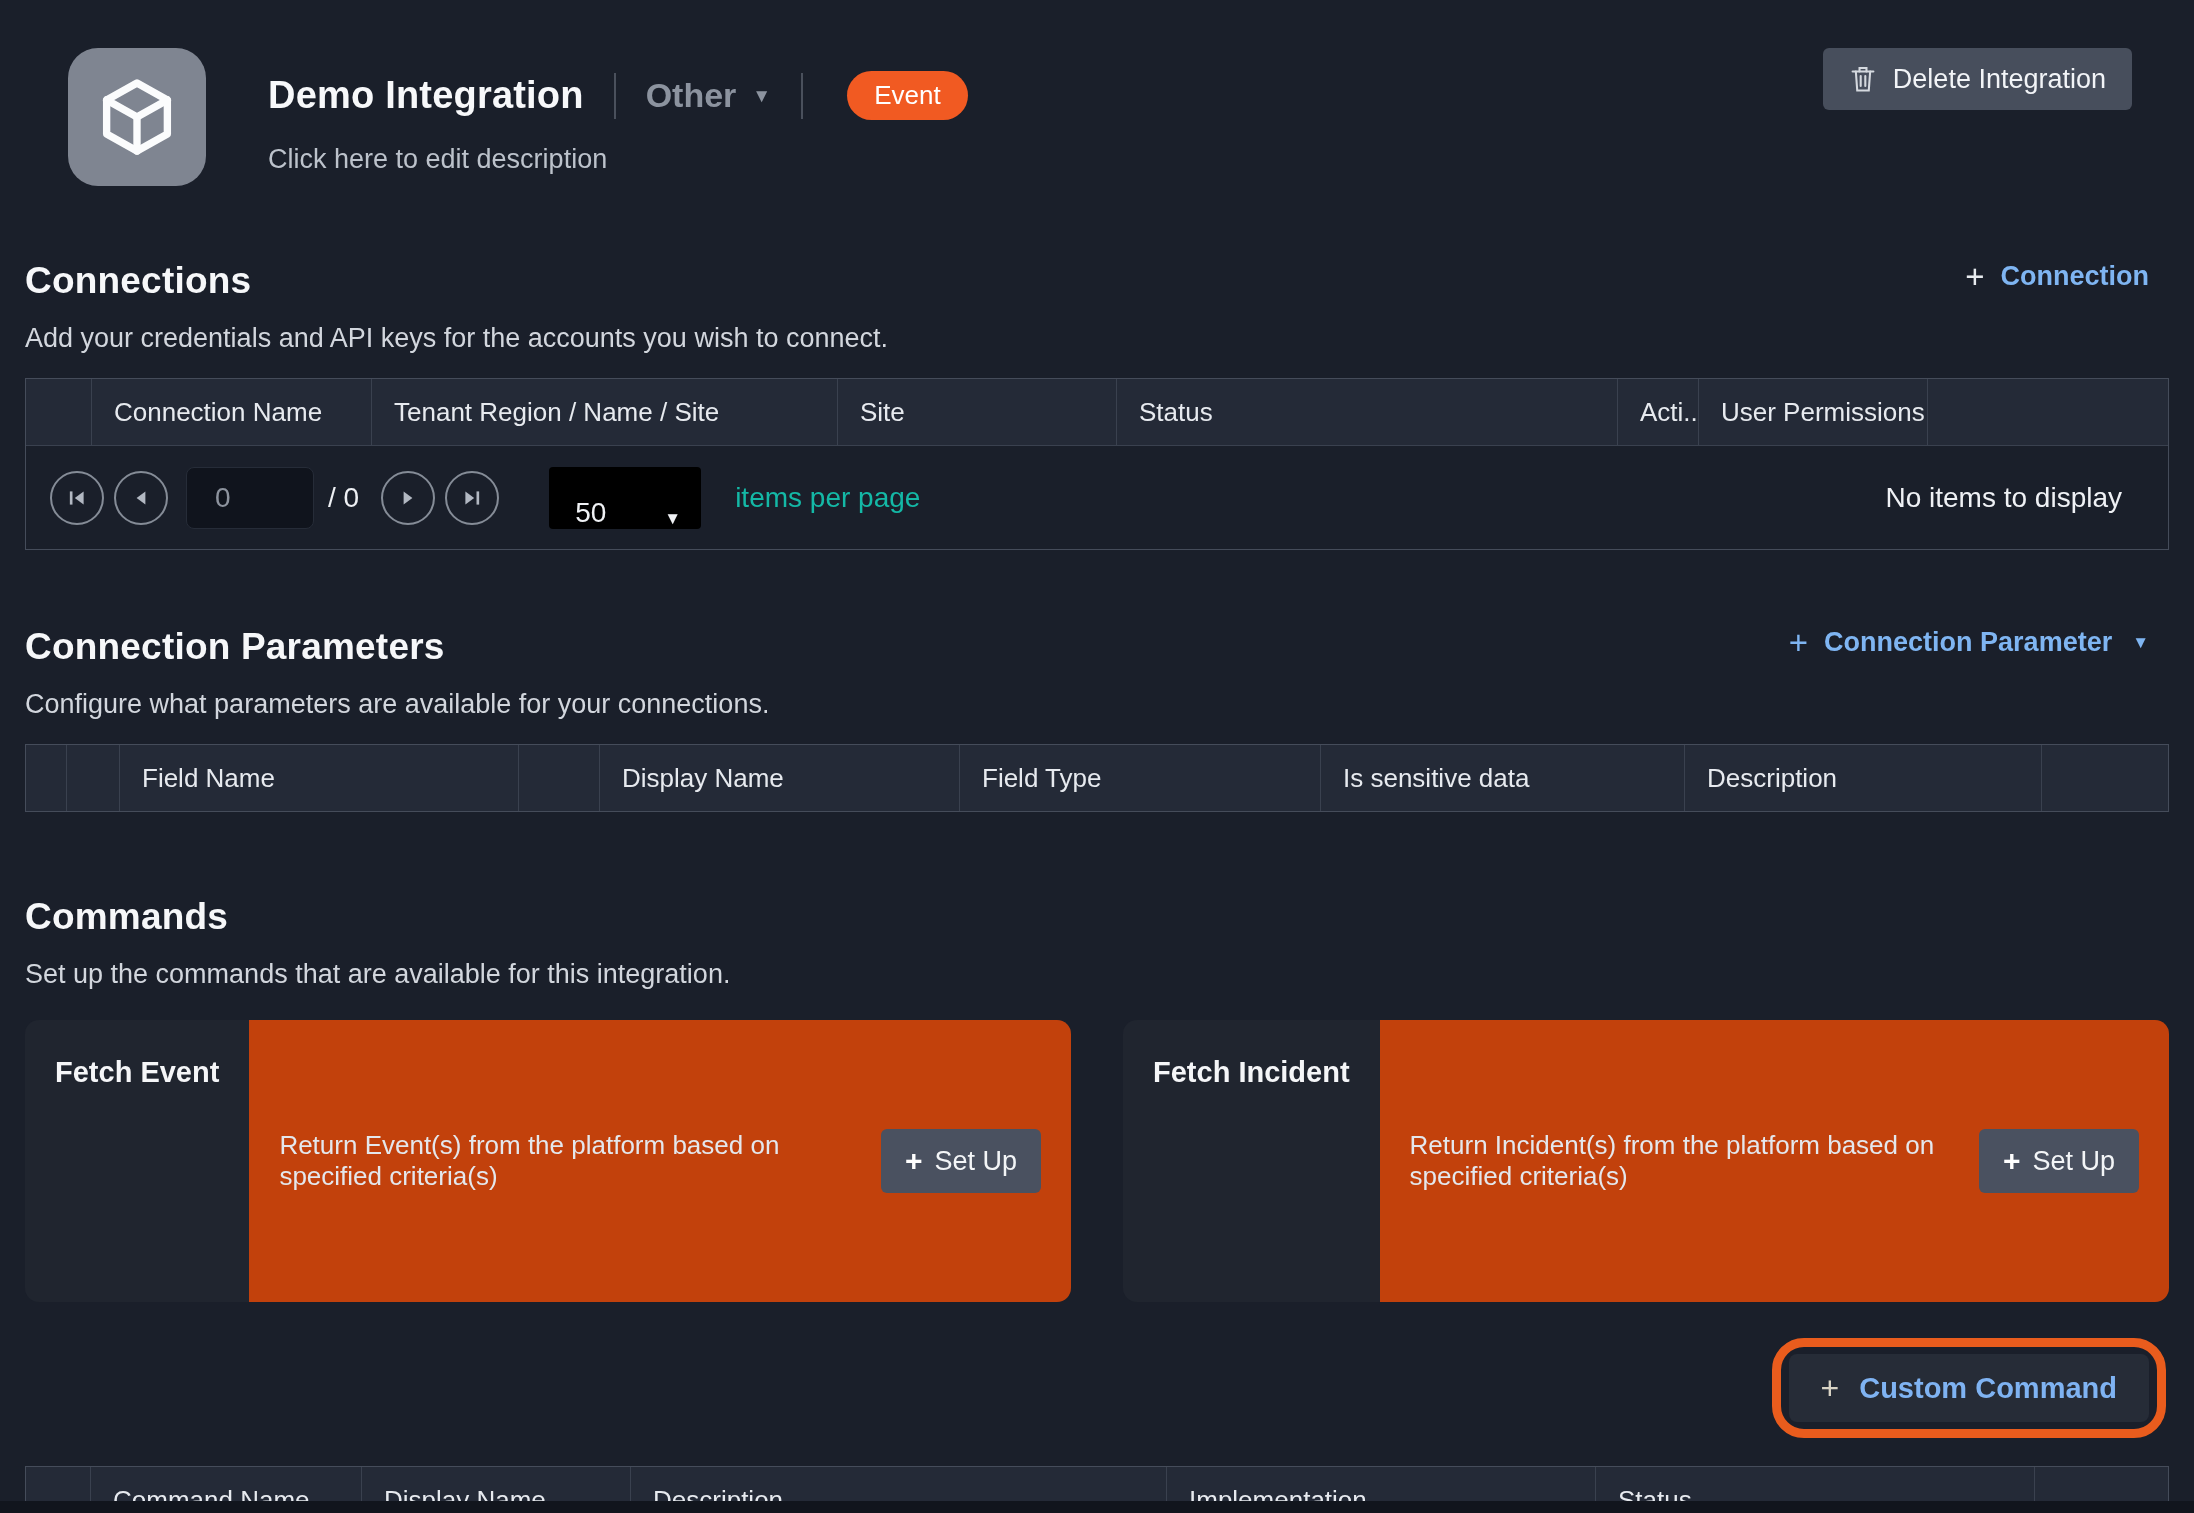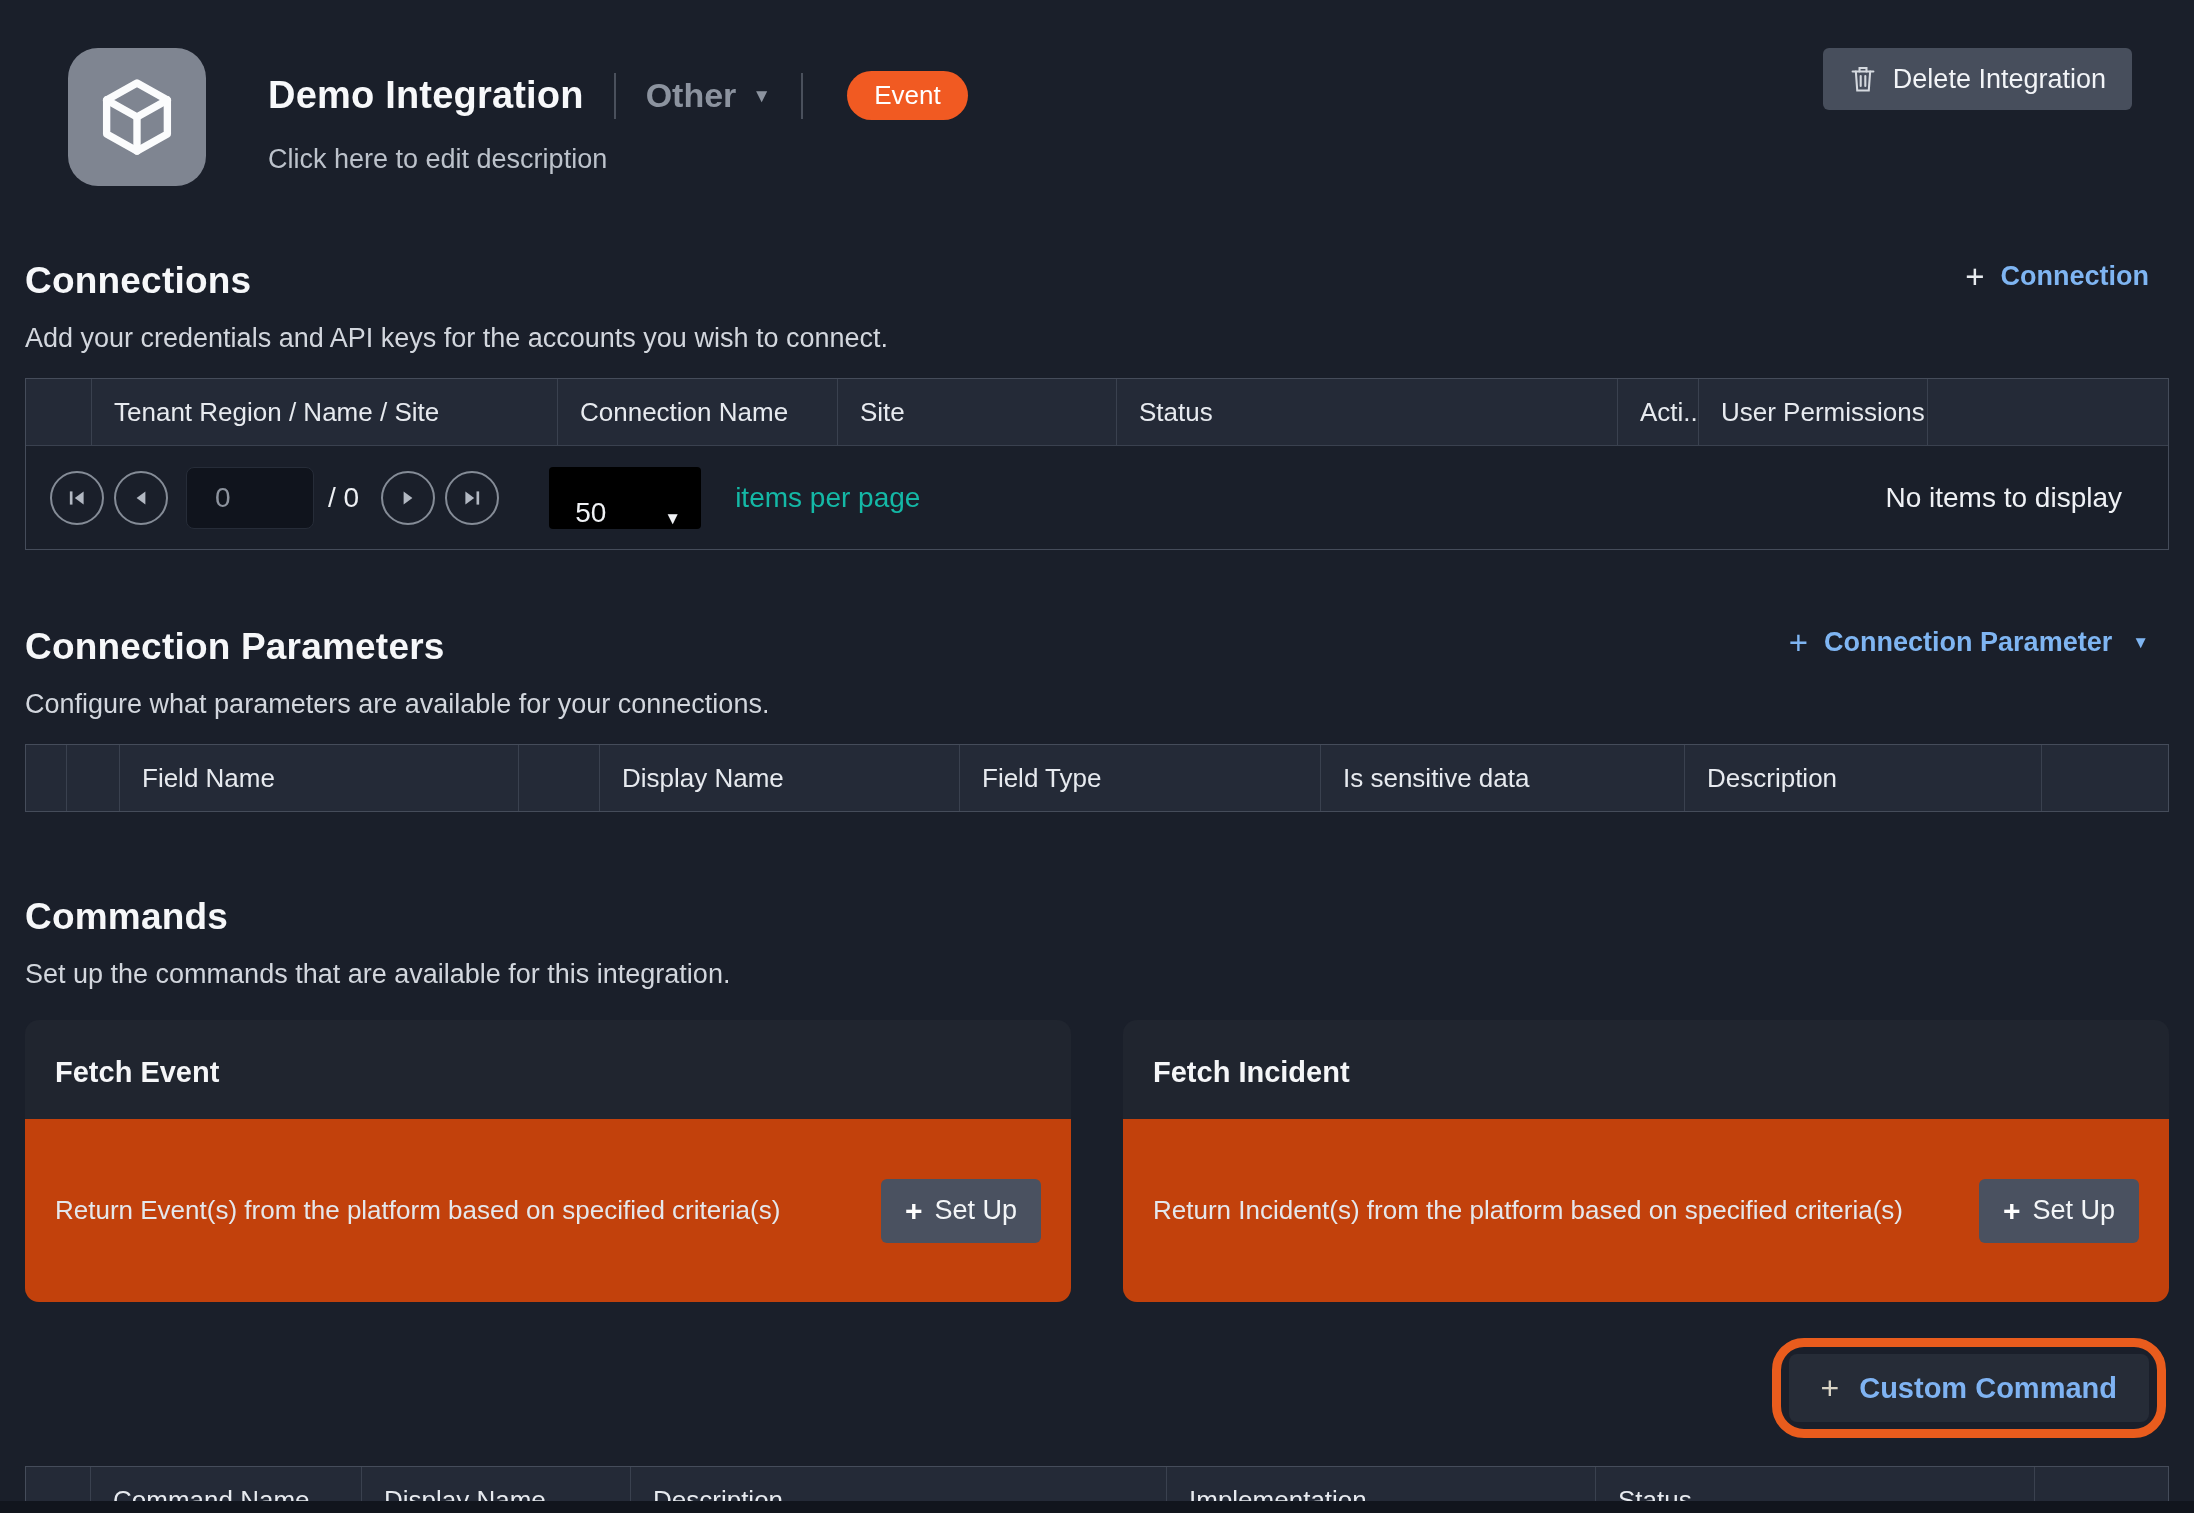--- a/index.html
+++ b/index.html
@@ -97,21 +97,21 @@
     padding: 0 20px 0 26px; margin-left: 40px; cursor: pointer;
   }
   .pg-select .sel-val { font-size: 28px; color: #f0f2f5; }
   .pg-select .caret-w { color: #f0f2f5; font-size: 17px; }
   .pg-label { font-size: 28px; color: #14b8a6; margin-left: 34px; }
   .pg-spacer { flex: 1; }
   .pg-empty { font-size: 28px; color: #eff1f5; margin-right: 22px; }
 
   
   .cards { display: flex; gap: 52px; margin-top: 30px; }
-  .cmd-card { flex: 1; border-radius: 14px; overflow: hidden; background: #20252f; height: 282px; display: flex; flex-direction: column; }
+  .cmd-card { flex: 1; border-radius: 14px; overflow: hidden; background: #20252f; height: 282px; display: flex; flex-direction: row; }
   .cmd-card-head { padding: 36px 30px 30px 30px; }
   .cmd-card-title { font-size: 29px; font-weight: 700; color: #f5f6f8; }
   .cmd-card-body {
     background: #c2410c; flex: 1; display: flex; align-items: center;
     padding: 0 30px; gap: 24px;
   }
   .cmd-card-desc { font-size: 26px; color: #e4e7ec; flex: 1; }
   .setup-btn {
     display: flex; align-items: center; gap: 12px; flex: 0 0 auto;
     background: #4a5160; border: none; border-radius: 6px; cursor: pointer;
@@ -189,22 +189,22 @@
       <button class="add-link">
         <span class="plus">+</span>
         <span class="link-label">Connection</span>
       </button>
     </div>
     <p class="sec-sub">Add your credentials and API keys for the accounts you wish to connect.</p>
 
     <div class="table-frame">
       <div class="thead">
         <div class="th ct-c0"></div>
+        <div class="th ct-c1">Connection Name</div>
         <div class="th ct-c2">Tenant Region / Name / Site</div>
-        <div class="th ct-c1">Connection Name</div>
         <div class="th ct-c3">Site</div>
         <div class="th ct-c4">Status</div>
         <div class="th ct-c5">Acti...</div>
         <div class="th ct-c6">User Permissions</div>
         <div class="th flex1"></div>
       </div>
       <div class="pagination">
         <button class="pg-circle">
           <span>
             <svg width="22" height="22" viewBox="0 0 20 20" fill="#b2b8c2">

